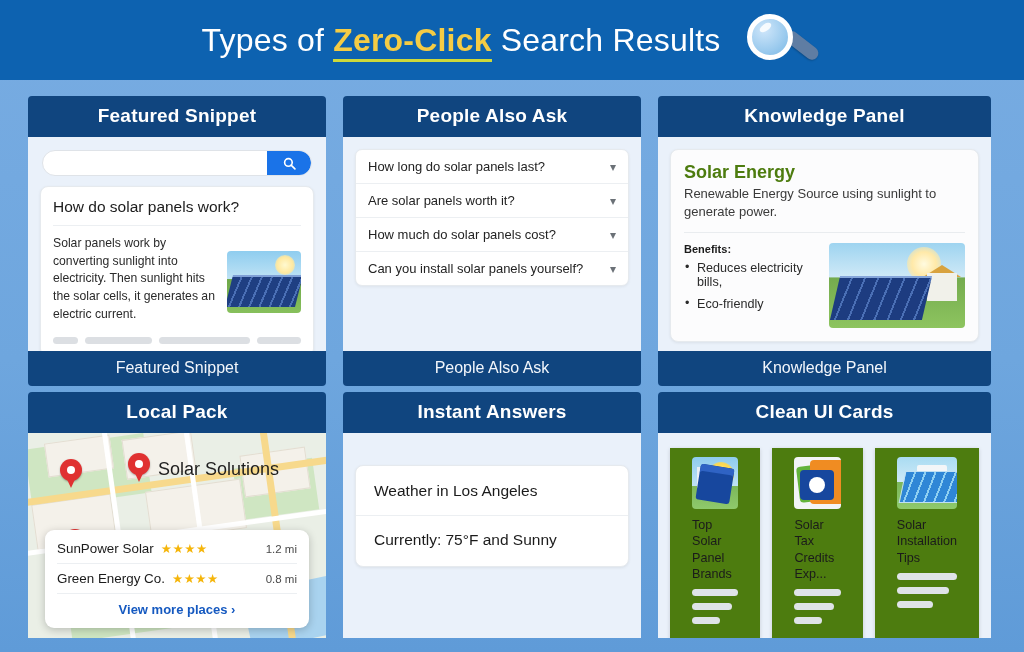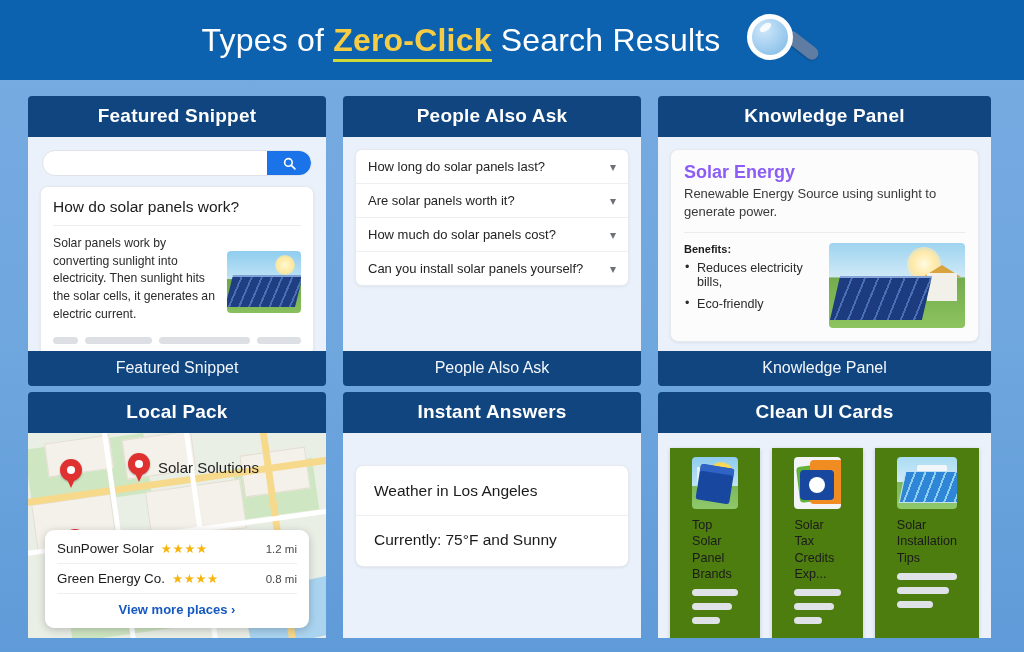--- a/index.html
+++ b/index.html
@@ -99,21 +99,21 @@
   .paa-row {
     display: flex; align-items: center; justify-content: space-between;
     padding: 9px 12px; font-size: 13px; color: #232323; cursor: pointer;
     border-bottom: 1px solid #eceff2;
   }
   .paa-row:last-child { border-bottom: 0; }
   .chev { color: #6b7177; font-size: 12px; line-height: 1; }
 
   
   .kp { background: #fcfcfd; border: 1px solid #e6eaee; border-radius: 8px; padding: 12px 13px 13px; box-shadow: 0 1px 3px rgba(0,0,0,.07); }
-  .kp-title { font-size: 18px; font-weight: 700; color: #8b5cf6; }
+  .kp-title { font-size: 18px; font-weight: 700; color: #4d7c0f; }
   .kp-sub { font-size: 13px; color: #3a3a3a; line-height: 1.4; margin-top: 2px; padding-bottom: 11px; border-bottom: 1px solid #e9ecef; }
   .kp-lower { display: flex; gap: 10px; padding-top: 10px; }
   .kp-left { flex: 1; }
   .kp-bt { font-size: 11px; font-weight: 700; color: #1b1b1b; margin-bottom: 6px; }
   .kp-li { font-size: 12.6px; color: #2a2a2a; margin-bottom: 8px; padding-left: 13px; position: relative; }
   .kp-li::before { content: "•"; position: absolute; left: 1px; top: -1px; }
   .kp-img {
     width: 136px; height: 85px; flex: 0 0 136px; border-radius: 4px; overflow: hidden; position: relative;
     background: linear-gradient(180deg,#9ed4f0 0%, #cfe9f7 40%, #74ab4e 41%, #8dc45f 100%);
   }
@@ -134,21 +134,21 @@
   .map .parkC { position: absolute; left: 40px; bottom: 4px; width: 120px; height: 60px; background: #cfe6c2; transform: rotate(-8deg); }
   .map .water { position: absolute; right: -10px; bottom: -4px; width: 90px; height: 58px; background: #a9d3ef; transform: rotate(-12deg); }
   .map .blk { position: absolute; background: #f4f1ea; border: 1px solid #e3ded2; }
   .map .road { position: absolute; background: #ffffff; }
   .map .roadY { position: absolute; background: #f7d98c; }
   .pin { position: absolute; width: 22px; height: 30px; }
   .pin .head { width: 22px; height: 22px; border-radius: 50%; background: #e03131; box-shadow: 0 1px 2px rgba(0,0,0,.3); }
   .pin .head::after { content: ""; position: absolute; left: 7px; top: 7px; width: 8px; height: 8px; border-radius: 50%; background: #fff; }
   .pin .tip { position: absolute; left: 5px; top: 16px; width: 0; height: 0;
     border-left: 6px solid transparent; border-right: 6px solid transparent; border-top: 13px solid #e03131; }
-  .map-label { position: absolute; font-size: 15px; color: #1e1e1e; font-weight: 400; white-space: nowrap; }
+  .map-label { position: absolute; font-size: 18px; color: #1e1e1e; font-weight: 400; white-space: nowrap; }
   .local-card {
     position: absolute; left: 17px; right: 17px; bottom: 10px;
     background: #fff; border-radius: 9px; box-shadow: 0 2px 8px rgba(0,0,0,.22); padding: 4px 12px 6px;
   }
   .lp-row { display: flex; align-items: center; gap: 7px; padding: 7px 0; border-bottom: 1px solid #eceff2; text-align: center; }
   .lp-name { font-size: 13.4px; color: #1b1b1b; white-space: nowrap; }
   .stars { color: #f5b50a; font-size: 12.5px; letter-spacing: .5px; white-space: nowrap; }
   .lp-dist { font-size: 11.5px; color: #4a4a4a; margin-left: auto; white-space: nowrap; }
   .lp-more { text-align: center; padding: 8px 0 5px; font-size: 13px; color: #1559c0; font-weight: 700; cursor: pointer; }
 

